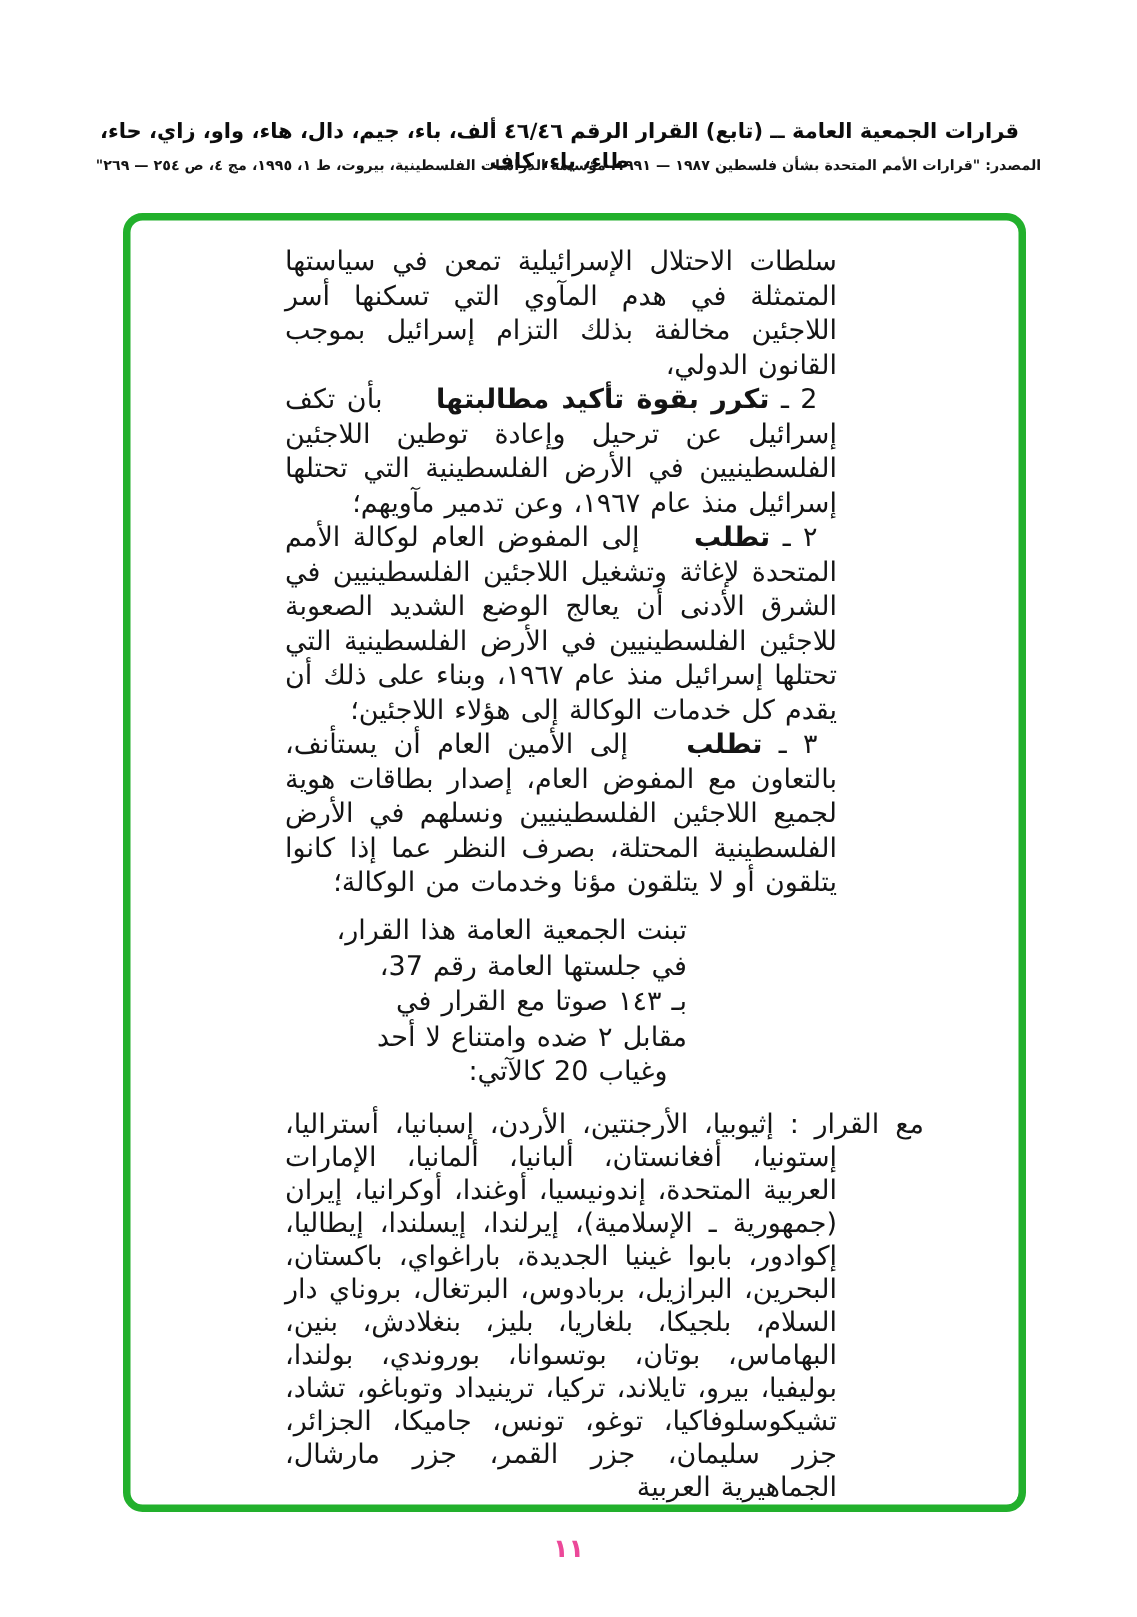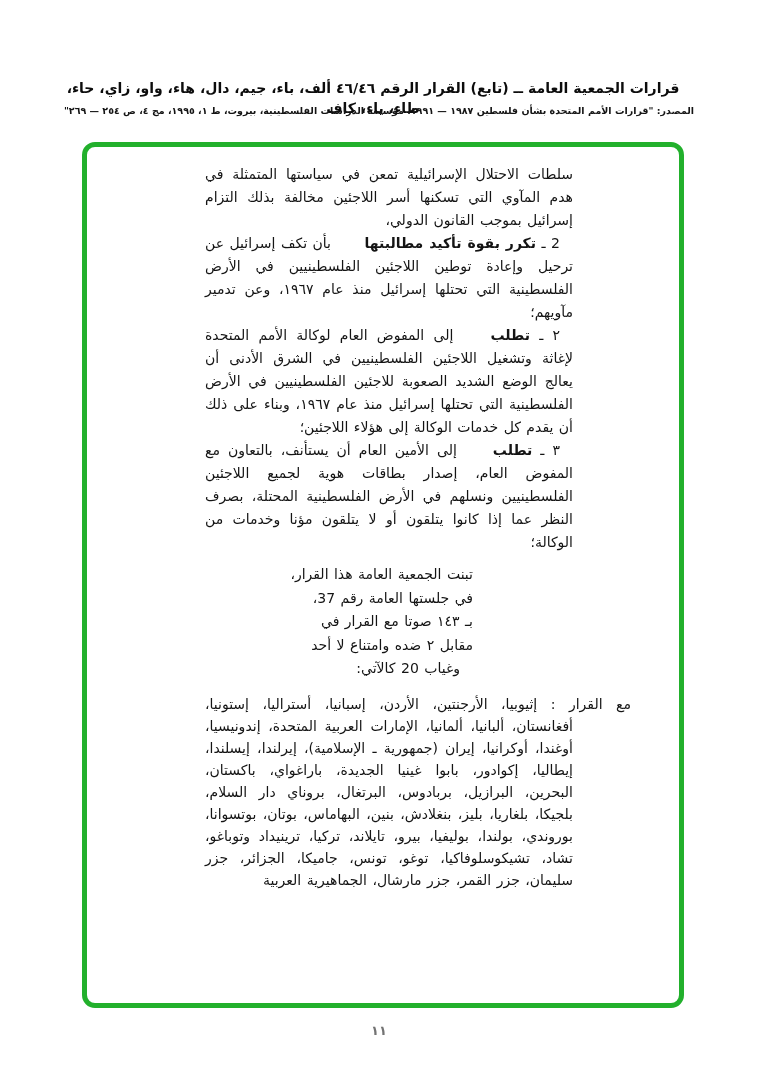--- a/index.html
+++ b/index.html
@@ -47,25 +47,25 @@
     width: 602px;
     height: 866px;
     box-sizing: border-box;
     border: 5px solid #22b02c;
     border-radius: 13px;
     background: #ffffff;
   }
   .content {
     position: absolute;
     top: 163px;
-    right: 185px;
+    right: 200px;
     width: 368px;
     direction: rtl;
     text-align: justify;
-    font-size: 14px;
+    font-size: 18px;
     line-height: 23px;
     word-spacing: 1px;
     color: #141414;
   }
   .content p { margin: 0; padding: 0; }
   p.op { text-indent: 13px; }
   .b { font-weight: bold; padding-left: 28px; }
   .adoption {
     margin-top: 9px;
     margin-right: 100px;
@@ -80,23 +80,23 @@
     padding-right: 58px;
     text-indent: -58px;
     text-align: justify;
   }
   .page-number {
     position: absolute;
     top: 1023px;
     left: 0;
     right: 0;
     text-align: center;
-    font-size: 13px;
+    font-size: 17px;
     font-weight: bold;
-    color: #737373;
+    color: #ec4899;
     direction: rtl;
   }
 </style>
 </head>
 <body>
 
 <div class="page">
 
   <div class="doc-title">قرارات الجمعية العامة ــ (تابع) القرار الرقم ٤٦/٤٦ ألف، باء، جيم، دال، هاء، واو، زاي، حاء، طاء، ياء، كاف</div>
 

